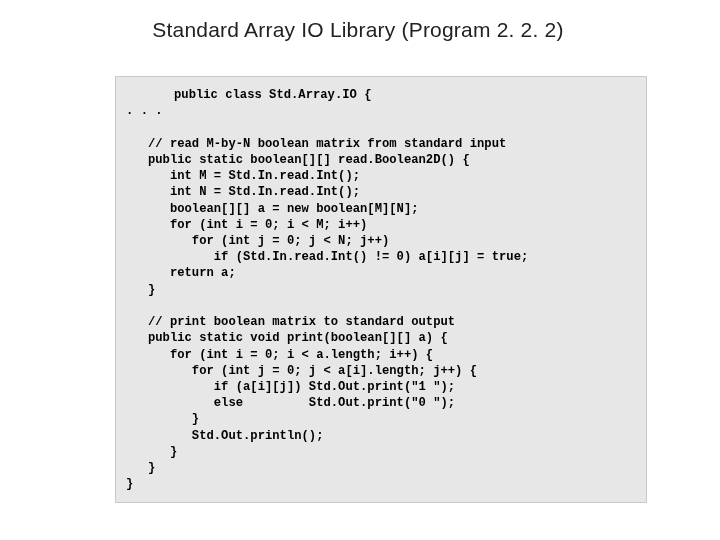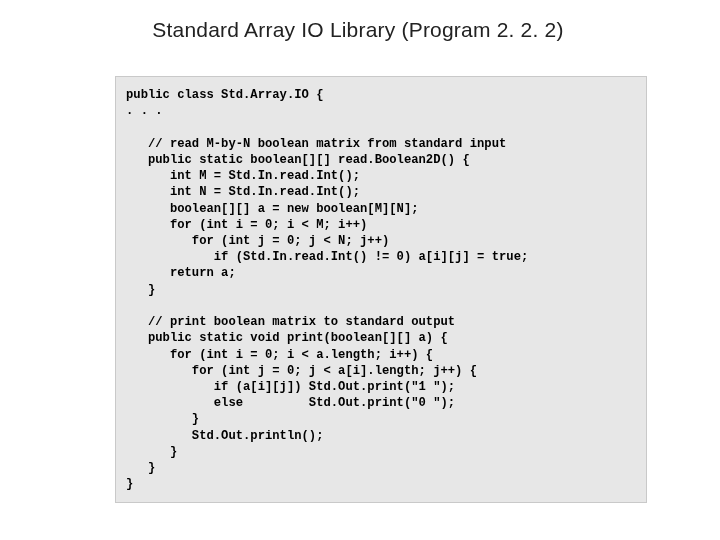--- a/index.html
+++ b/index.html
@@ -35,21 +35,21 @@
     font-family: "Courier New", Courier, monospace;
     font-size: 12.2px;
     line-height: 1.33;
     color: #000000;
     white-space: pre;
   }
   .code-box b, .code-box .hl {
     font-weight: bold;
     color: #000;
   }
-  .code-box code { font-family: inherit; }
+  .code-box code { font-family: inherit; margin-left: 48px; }
 </style>
 </head>
 <body>
 
 <div class="page">
 
   <div class="title">Standard Array IO Library (Program 2. 2. 2)</div>
 
   <div class="code-box"><code><b>public class Std.Array.IO {</b>
 <b>. . .</b>

